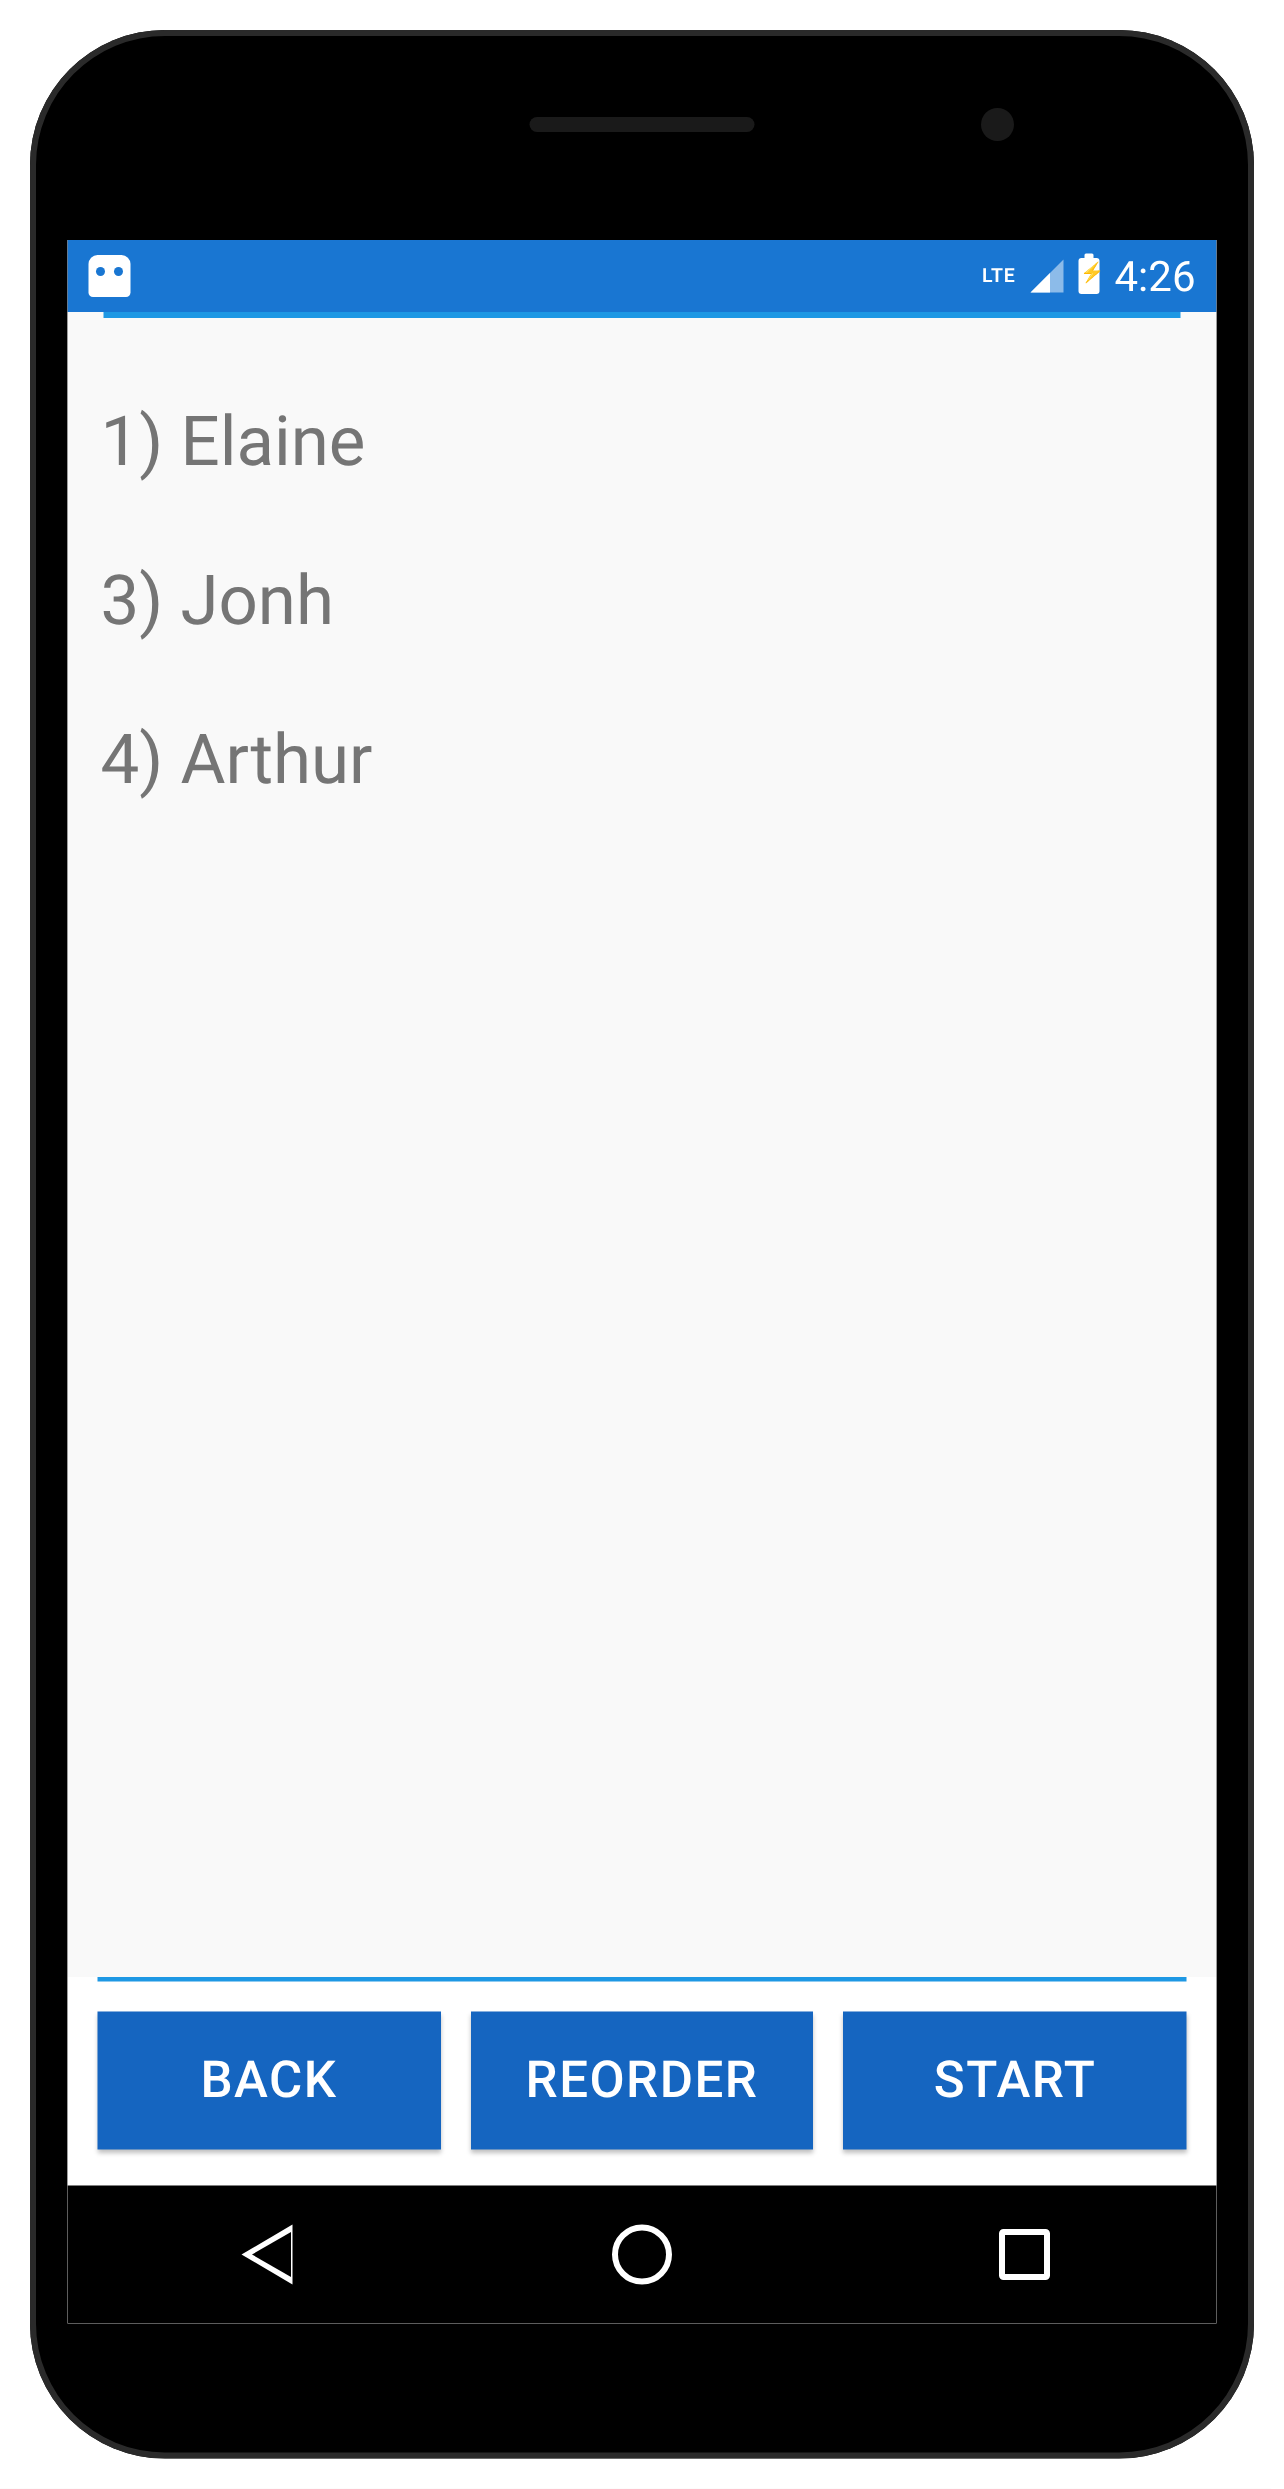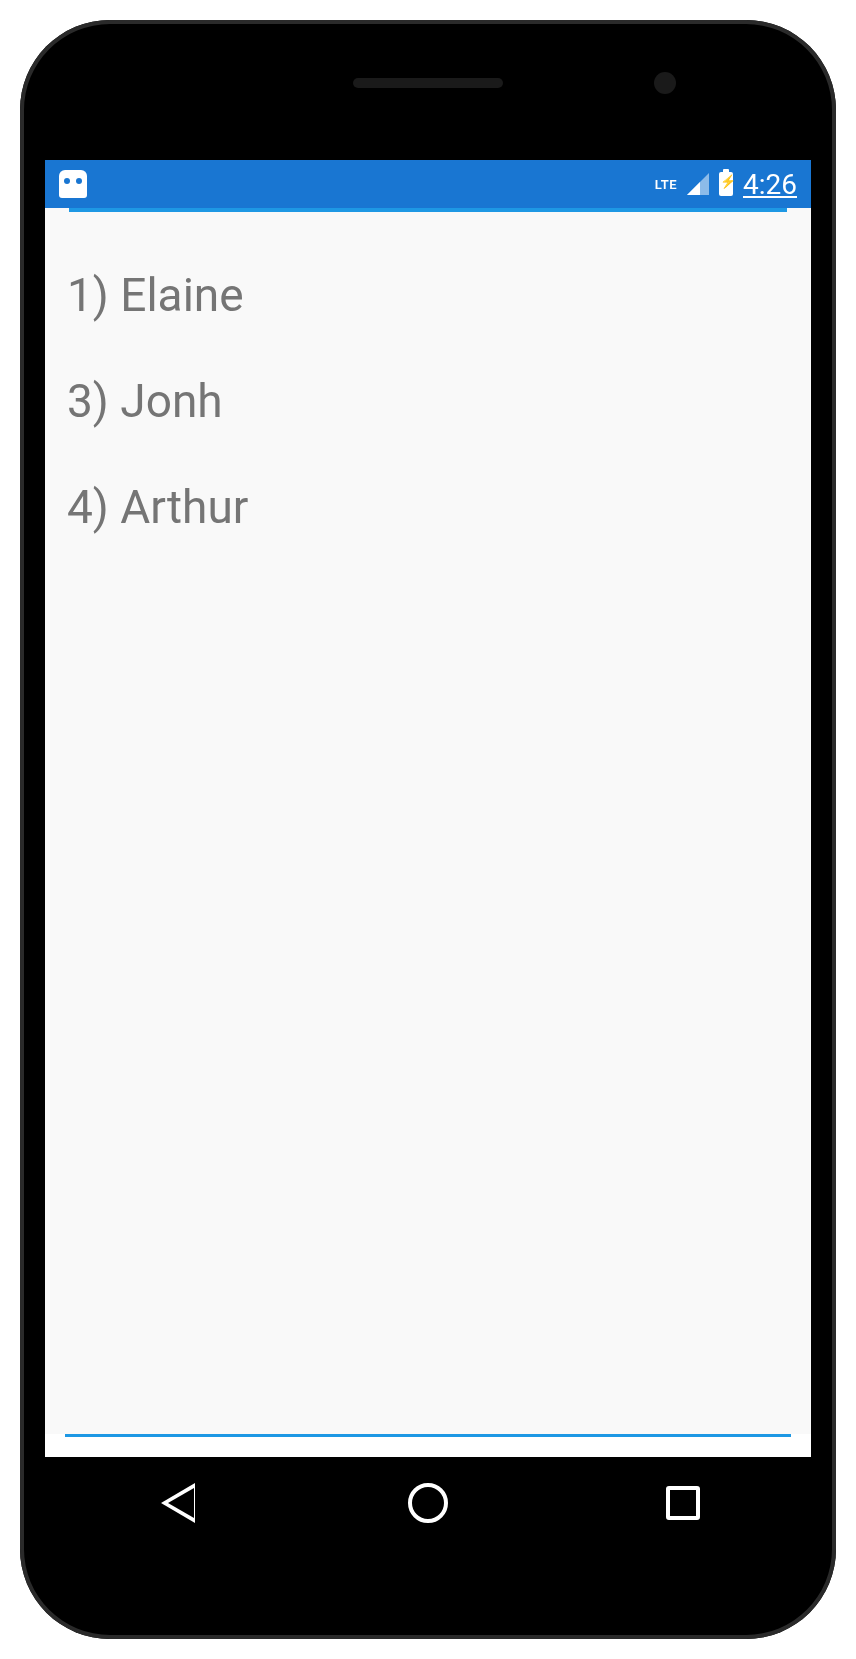--- a/index.html
+++ b/index.html
@@ -126,21 +126,21 @@
       border-radius: 1px 1px 0 0;
     }
     .battery-icon::after {
       content: '⚡';
       position: absolute;
       top: 2px;
       left: 1px;
       font-size: 13px;
       color: #1976D2;
     }
-    .time { font-weight: 400; font-size: 28px; text-decoration: underline; }
+    .time { font-weight: 400; font-size: 28px; }
     .content {
       flex: 1;
       background: #f9f9f9;
       display: flex;
       flex-direction: column;
       padding: 0 20px;
     }
     .page-title {
       text-align: center;
       color: #1E98E4;
@@ -276,20 +276,25 @@
 
       <div class="list-area">
         <div class="list-item">1) Elaine</div>
         <div class="list-item">3) Jonh</div>
         <div class="list-item">4) Arthur</div>
       </div>
     </div>
 
     <div class="bottom-section">
       <div class="bottom-divider"></div>
+      <div class="button-row">
+        <button class="action-button">BACK</button>
+        <button class="action-button">REORDER</button>
+        <button class="action-button">START</button>
+      </div>
     </div>
 
     <div class="nav-bar">
       <div class="nav-icon">
         <div class="nav-back"></div>
       </div>
       <div class="nav-icon">
         <div class="nav-home"></div>
       </div>
       <div class="nav-icon">

